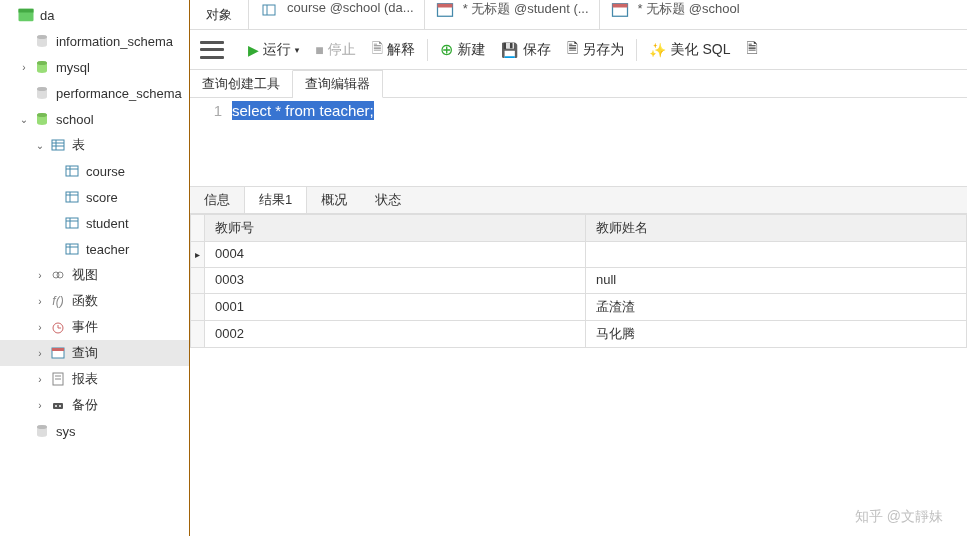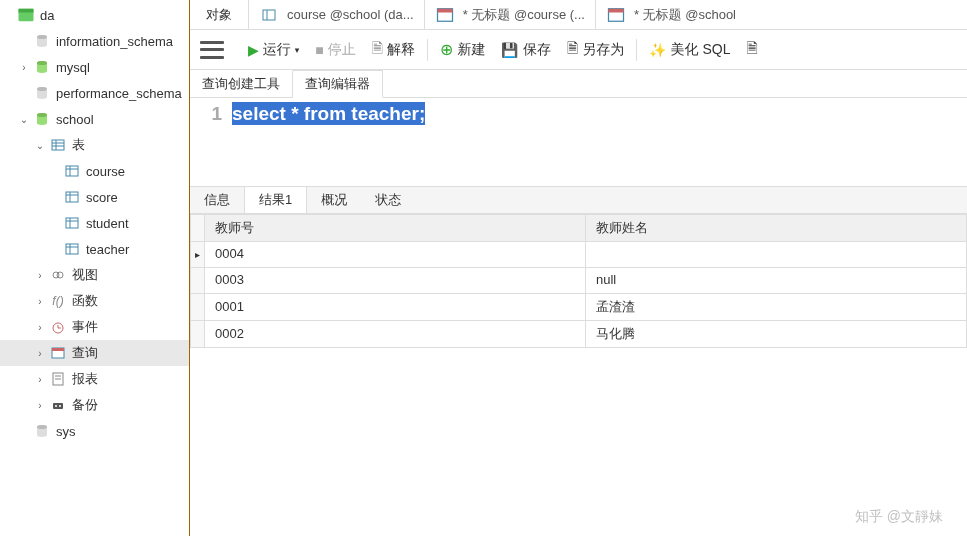--- a/index.html
+++ b/index.html
@@ -9,37 +9,37 @@
     .sidebar { width: 190px; border-right: 1px solid #a16207; padding-top: 2px; overflow-y: auto; }
     .tree-item { display: flex; align-items: center; height: 26px; cursor: pointer; white-space: nowrap; }
     .tree-item.selected { background: #e8e8e8; }
     .chev { width: 16px; height: 16px; display: inline-flex; align-items: center; justify-content: center; font-size: 10px; color: #666; flex-shrink: 0; }
     .icon-sp { width: 20px; height: 20px; display: inline-flex; align-items: center; justify-content: center; margin-right: 4px; flex-shrink: 0; }
     .db-icon svg, .tbl-icon svg, .gen-icon svg { width: 16px; height: 16px; }
     
     
     .main { flex: 1; display: flex; flex-direction: column; }
     .tabbar-top { display: flex; align-items: center; height: 30px; border-bottom: 1px solid #ddd; }
-    .top-tab { display: flex; align-items: center; padding: 0 10px; height: 30px; gap: 4px; color: #555; font-size: 13px; cursor: pointer; }
+    .top-tab { display: flex; align-items: flex-start; padding: 0 10px; height: 30px; gap: 4px; color: #555; font-size: 13px; cursor: pointer; }
     .top-tab .txt { max-width: 140px; overflow: hidden; text-overflow: ellipsis; white-space: nowrap; }
     .sep-v { width: 1px; height: 30px; background: #ddd; }
     .obj-tab { padding: 0 16px; display: flex; align-items: center; height: 48px; }
     
     .toolbar { display: flex; align-items: center; height: 40px; border-bottom: 1px solid #ddd; padding: 0 6px; gap: 4px; }
     .tb-btn { display: flex; align-items: center; padding: 4px 6px; gap: 4px; cursor: pointer; color: #333; font-size: 14px; }
     .tb-btn.disabled { color: #aaa; }
     .tb-sep { width:1px; height:22px; background:#ddd; margin:0 2px; }
     .hamburger { width: 24px; height: 18px; display: flex; flex-direction: column; justify-content: space-between; margin: 0 10px 0 4px; cursor: pointer; }
     .hamburger span { height: 3px; background: #555; border-radius: 1px; }
     
     .subtabs { display: flex; border-bottom: 1px solid #ddd; height: 28px; }
     .subtab { padding: 0 12px; display: flex; align-items: center; border-right: 1px solid #ddd; border-top: 1px solid transparent; cursor: pointer; }
     .subtab.active { border-top: 1px solid #ddd; border-bottom: 1px solid #fff; background: #fff; margin-bottom: -1px; }
     
-    .editor { padding: 4px 8px; height: 88px; font-family: Consolas, monospace; font-size: 19px; background: #fff; font-weight: bold; }
+    .editor { padding: 4px 8px; height: 88px; font-family: Consolas, monospace; font-size: 15px; background: #fff; }
     .ln { color: #aaa; display: inline-block; width: 24px; text-align: right; margin-right: 10px; }
     .sql-sel { background: #3874d1; color: #fff; padding: 1px 0; }
     
     .result-tabs { display: flex; border-top: 1px solid #ddd; border-bottom: 1px solid #ddd; height: 28px; background: #f5f5f5; text-align: center; }
     .rtab { padding: 0 14px; display: flex; align-items: center; cursor: pointer; }
     .rtab.active { background: #fff; border-right: 1px solid #ddd; border-left: 1px solid #ddd; }
     
     .grid { display: table; border-collapse: collapse; font-size: 13px; }
     .grid-row { display: table-row; }
     .grid-cell { display: table-cell; border: 1px solid #ddd; padding: 4px 10px; min-width: 80px; height: 26px; }
@@ -251,21 +251,21 @@
       <span class="txt">course @school (da...</span>
     </div>
     <div class="sep-v"></div>
     <div class="top-tab">
       <span class="icon-sp">
           <svg viewBox="0 0 16 16">
             <rect x="2" y="3" width="12" height="10" fill="#fff" stroke="#48a"></rect>
             <rect x="2" y="3" width="12" height="3" fill="#c66"></rect>
           </svg>
         </span>
-      <span class="txt">* 无标题 @course (...</span>
+      <span class="txt">* 无标题 @student (...</span>
     </div>
     <div class="sep-v"></div>
     <div class="top-tab">
       <span class="icon-sp">
           <svg viewBox="0 0 16 16">
             <rect x="2" y="3" width="12" height="10" fill="#fff" stroke="#48a"></rect>
             <rect x="2" y="3" width="12" height="3" fill="#c66"></rect>
           </svg>
         </span>
       <span class="txt">* 无标题 @school</span>

